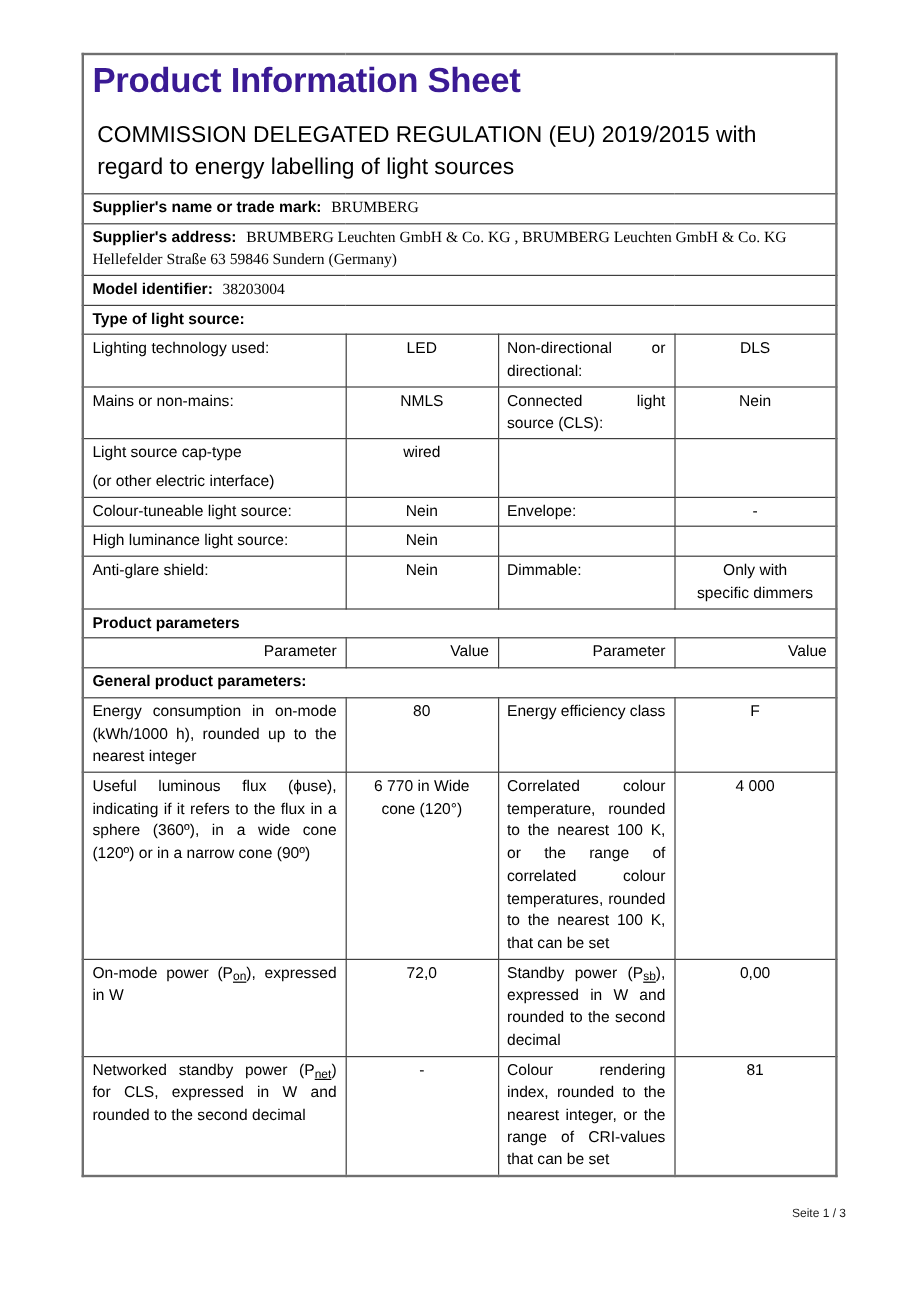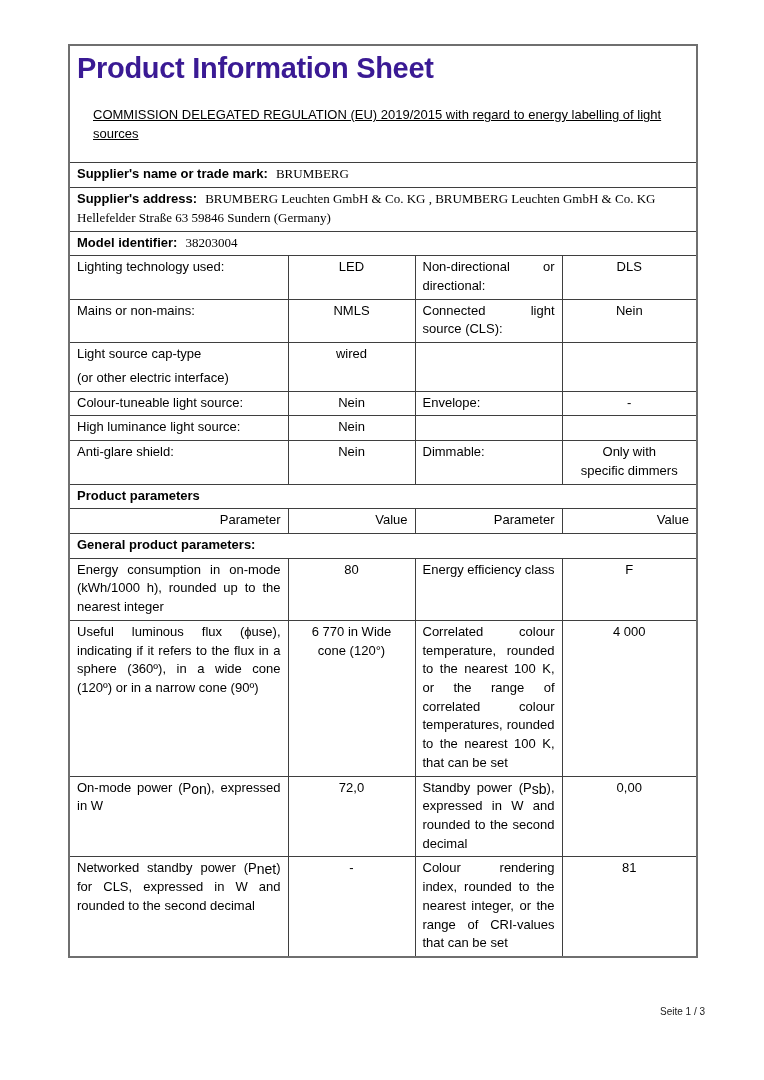--- a/index.html
+++ b/index.html
@@ -15,29 +15,29 @@
   table.sheet td {
     border:1px solid #3f3f3f; vertical-align:top;
     font-size:13px; line-height:1.44; padding:2px 7px 3px;
     overflow:hidden; word-wrap:break-word;
   }
   td.title-cell { padding:7px 9px 5px; }
   .doc-title {
     margin:0 0 9px 0; font-size:29px; font-weight:bold;
     color:var(--title-color, #3a1a94); letter-spacing:-0.3px;
   }
-  .subtitle { margin:16px; max-width:600px; font-size:13px; line-height:1.45;text-decoration:underline; }
+  .subtitle { margin:4px; max-width:600px; font-size:19px; line-height:1.45; }
   td.info-cell { padding:5px 9px 6px; }
   .info-label { font-weight:bold; }
   .info-value { margin-left:8px;font-family:Liberation Serif, serif; }
   td.lbl { text-align:justify; }
   td.val { text-align:center; }
   td.section-cell { text-align:left; font-weight:bold; }
   tr.colhead td { text-align:right; font-weight:normal; }
-  sub { font-size:14px; line-height:0; vertical-align:-2px; }
+  sub { font-size:10px; line-height:0; vertical-align:-2px;text-decoration:underline; }
   .line-gap { margin-top:5px; }
   .footer {
     position:absolute; top:1006px; right:59px;
     font-size:10px; color:#1a1a1a;
   }
 </style>
 </head>
 <body>
 
 <div class="page">
@@ -56,20 +56,23 @@
         </td>
       </tr>
     <tr>
           <td colspan="4" class="info-cell"><span class="info-label">Supplier's name or trade mark:</span><span class="info-value">BRUMBERG</span></td>
         </tr>
         <tr>
           <td colspan="4" class="info-cell"><span class="info-label">Supplier's address:</span><span class="info-value">BRUMBERG Leuchten GmbH &amp; Co. KG , BRUMBERG Leuchten GmbH &amp; Co. KG Hellefelder Straße 63 59846 Sundern (Germany)</span></td>
         </tr>
         <tr>
           <td colspan="4" class="info-cell"><span class="info-label">Model identifier:</span><span class="info-value">38203004</span></td>
+        </tr>
+        <tr>
+          <td colspan="4" class="info-cell"><span class="info-label">Type of light source:</span></td>
         </tr>
         <tr>
           <td class="lbl">Lighting technology used:</td>
           <td class="val">LED</td>
           <td class="lbl">Non-directional or directional:</td>
           <td class="val">DLS</td>
         </tr>
         <tr>
           <td class="lbl">Mains or non-mains:</td>
           <td class="val">NMLS</td>

